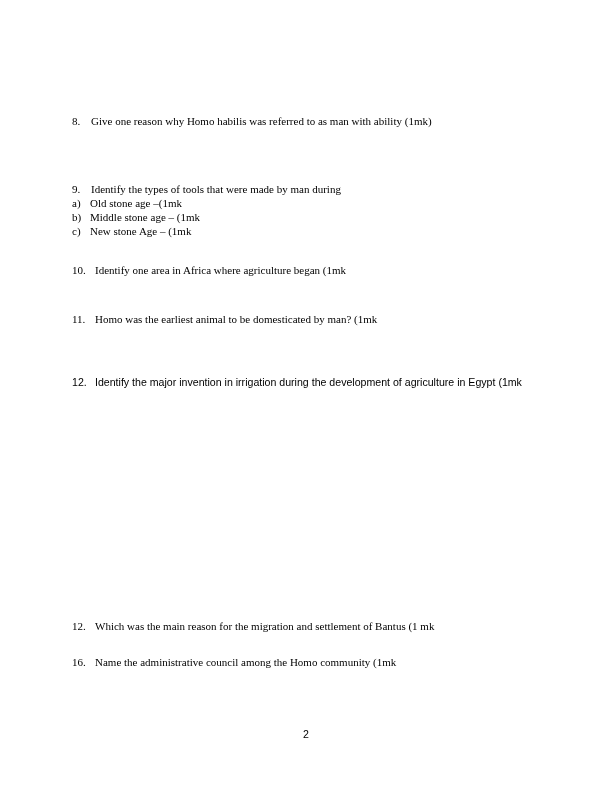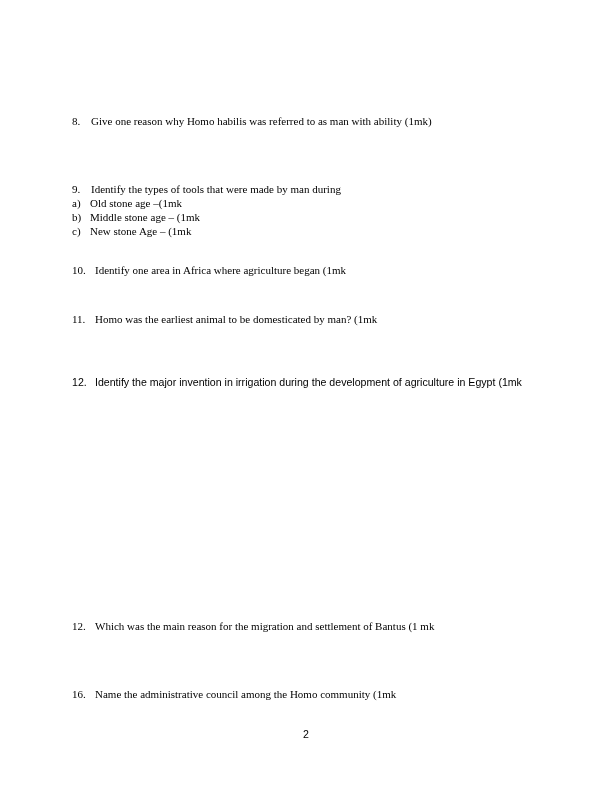--- a/index.html
+++ b/index.html
@@ -108,21 +108,21 @@
 
 
 
   <div class="q serif" style="top:619px">
     <div class="qline">
       <span class="qnum wide">12.</span>
       <span class="qtext">Which was the main reason for the migration and settlement of Bantus (1 mk</span>
     </div>
   </div>
 
-  <div class="q serif" style="top:687px">
+  <div class="q serif" style="top:655px">
     <div class="qline">
       <span class="qnum wide">16.</span>
       <span class="qtext">Name the administrative council among the Homo community (1mk</span>
     </div>
   </div>
 
   <div class="page-number">2</div>
 
 </div>
 

